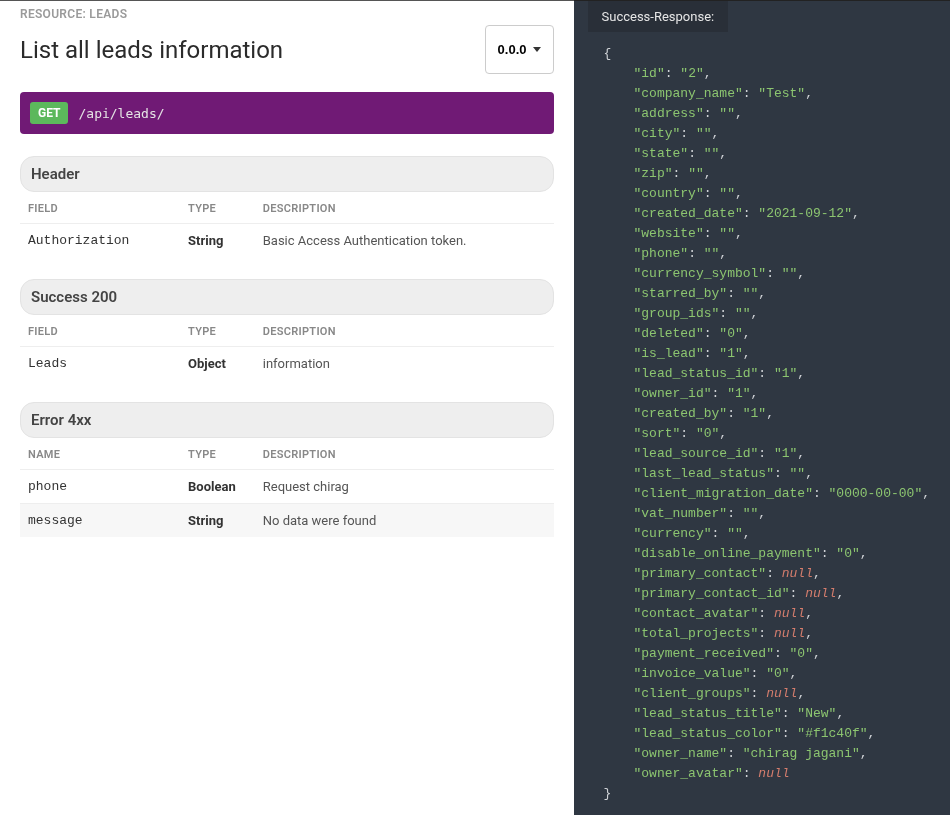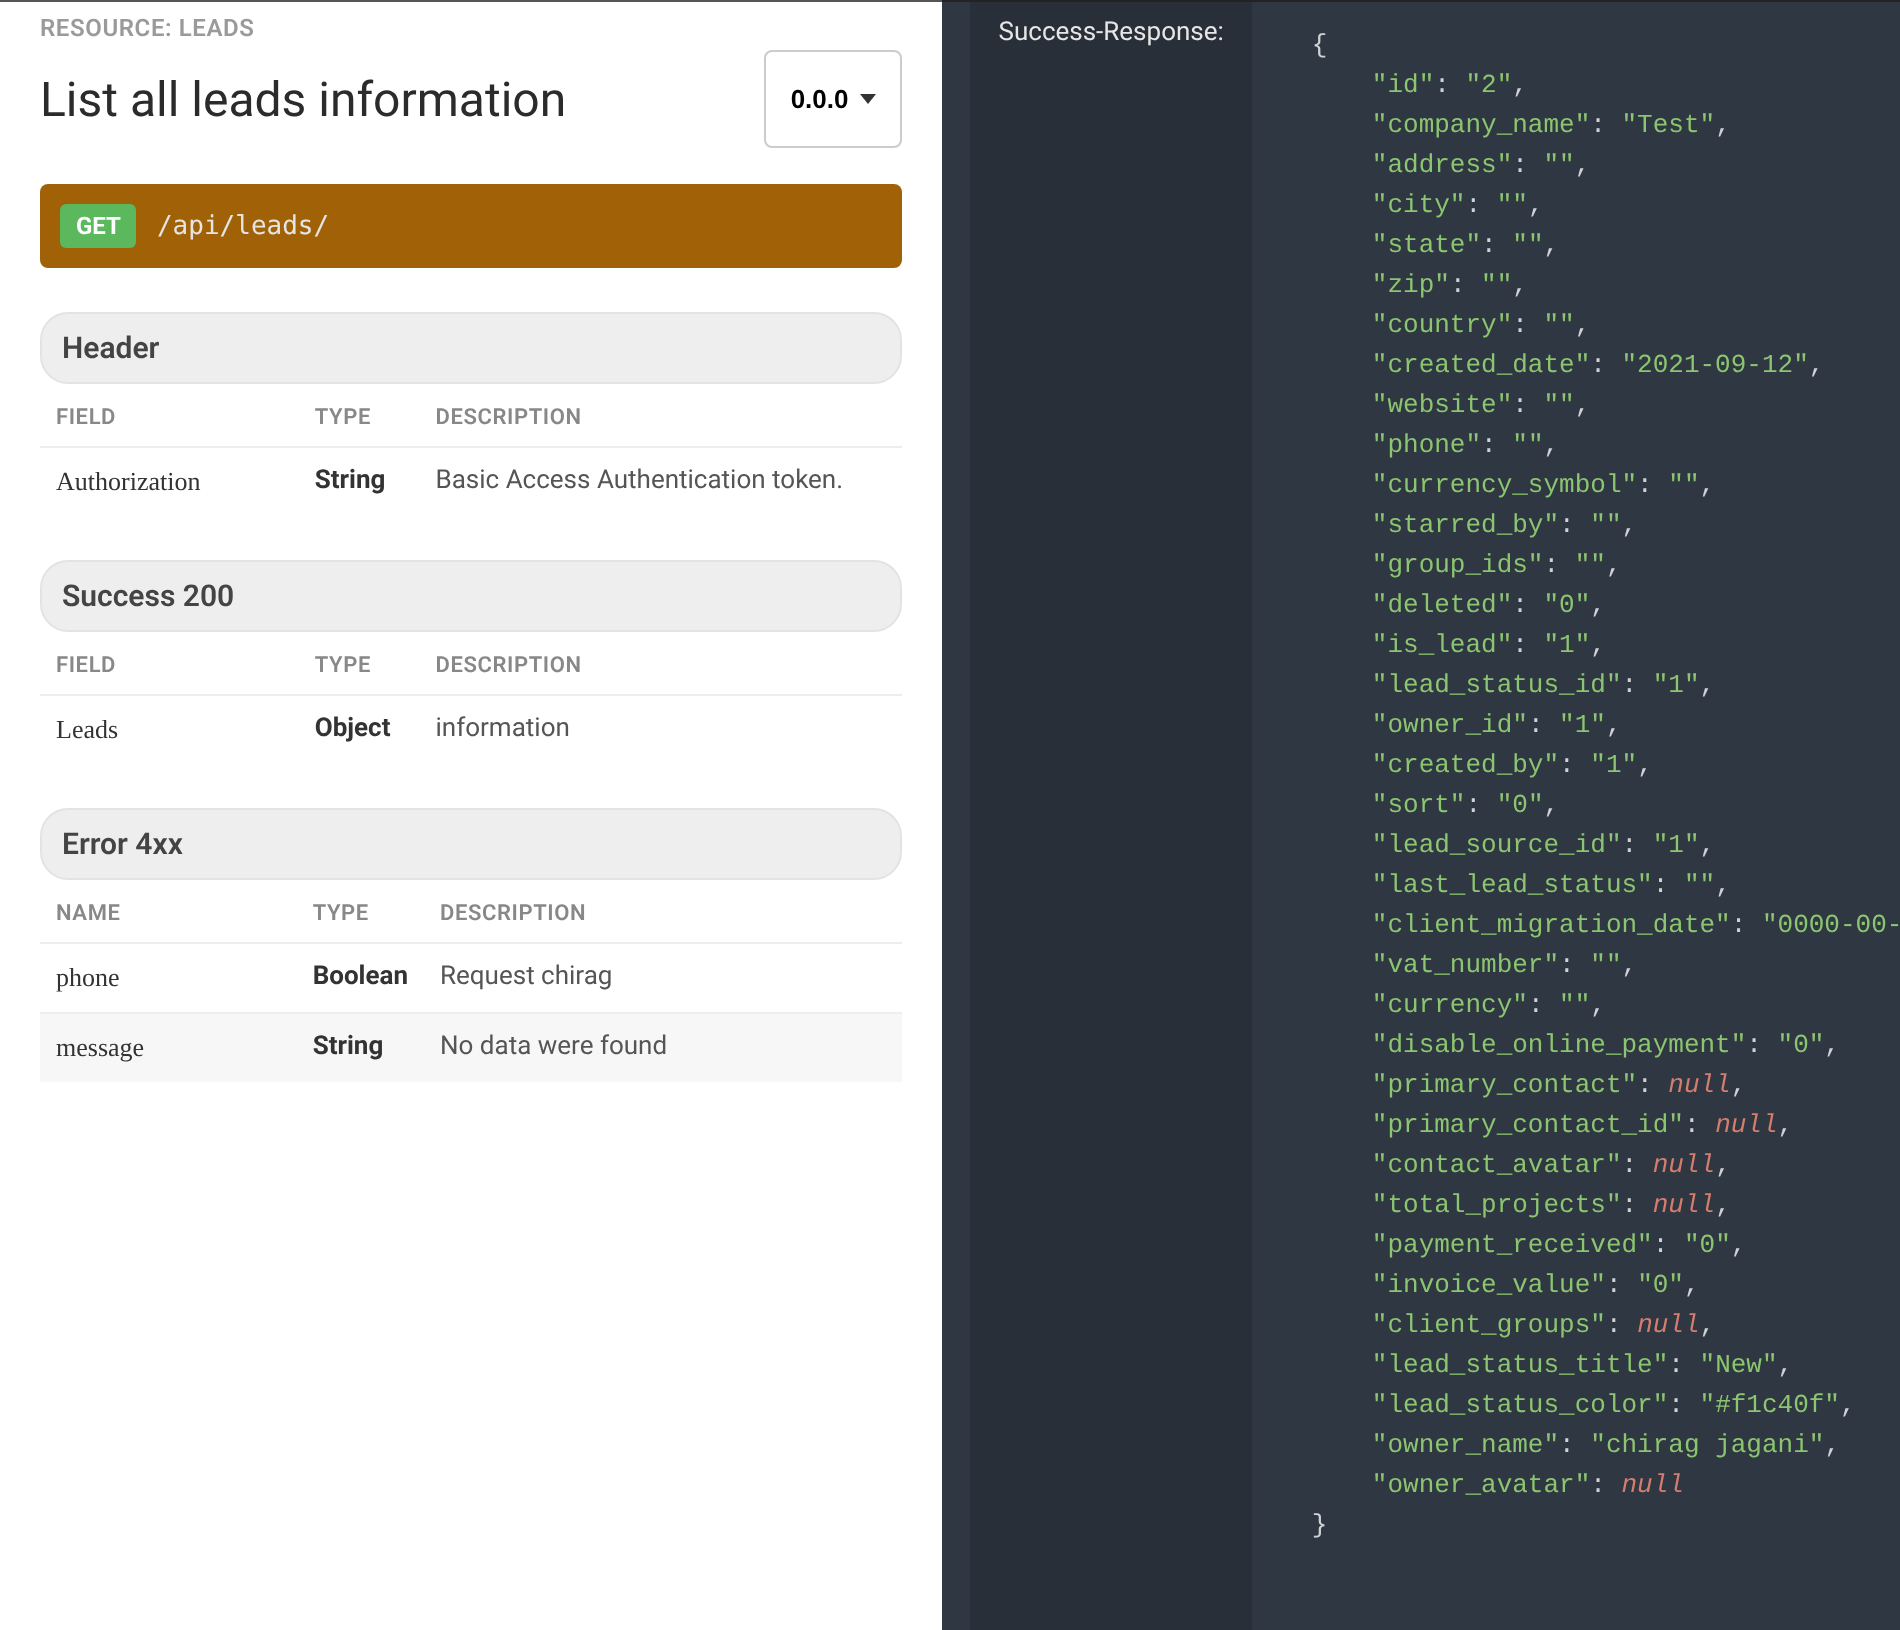--- a/index.html
+++ b/index.html
@@ -18,21 +18,21 @@
     padding: 6px 20px 20px 20px;
     border-top: 1px solid #555;
     background: #fff;
     overflow-y: auto;
   }
   .right-panel {
     flex: 1;
     background: #2f3742;
     border-top: 1px solid #222;
     display: flex;
-    flex-direction: row;
+    flex-direction: column;
     position: relative;
   }
   .resource-label {
     font-size: 12px;
     font-weight: 600;
     color: #9a9a9a;
     letter-spacing: 0.3px;
     margin-bottom: 4px;
   }
   .title-row {
@@ -60,21 +60,21 @@
   }
   .caret-down {
     display: inline-block;
     width: 0; height: 0;
     border-left: 4px solid transparent;
     border-right: 4px solid transparent;
     border-top: 5px solid #333;
     margin-left: 2px;
   }
   .endpoint-bar {
-    background: #a16207;
+    background: #701a75;
     border-radius: 4px;
     padding: 10px 10px;
     display: flex;
     align-items: center;
     gap: 10px;
     margin-bottom: 22px;
   }
   .method-badge {
     background: #5cb85c;
     color: #fff;
@@ -113,21 +113,21 @@
   }
   table.doc-table td {
     padding: 9px 8px;
     font-size: 13px;
     vertical-align: top;
     border-top: 1px solid #eee;
   }
   table.doc-table tbody tr:nth-child(even) td {
     background: #f7f7f7;
   }
-  .col-field { width: 30%; font-family: Liberation Serif, serif; font-size: 12.5px; color: #333; }
+  .col-field { width: 30%; font-family: Liberation Mono, monospace; font-size: 12.5px; color: #333; }
   .col-type  { width: 14%; font-weight: bold; }
   .col-desc  { width: 56%; color: #555; }
 
   
   .resp-tab {
     background: #292f38;
     color: #e6e6e6;
     font-size: 13px;
     padding: 8px 14px;
     width: fit-content;

